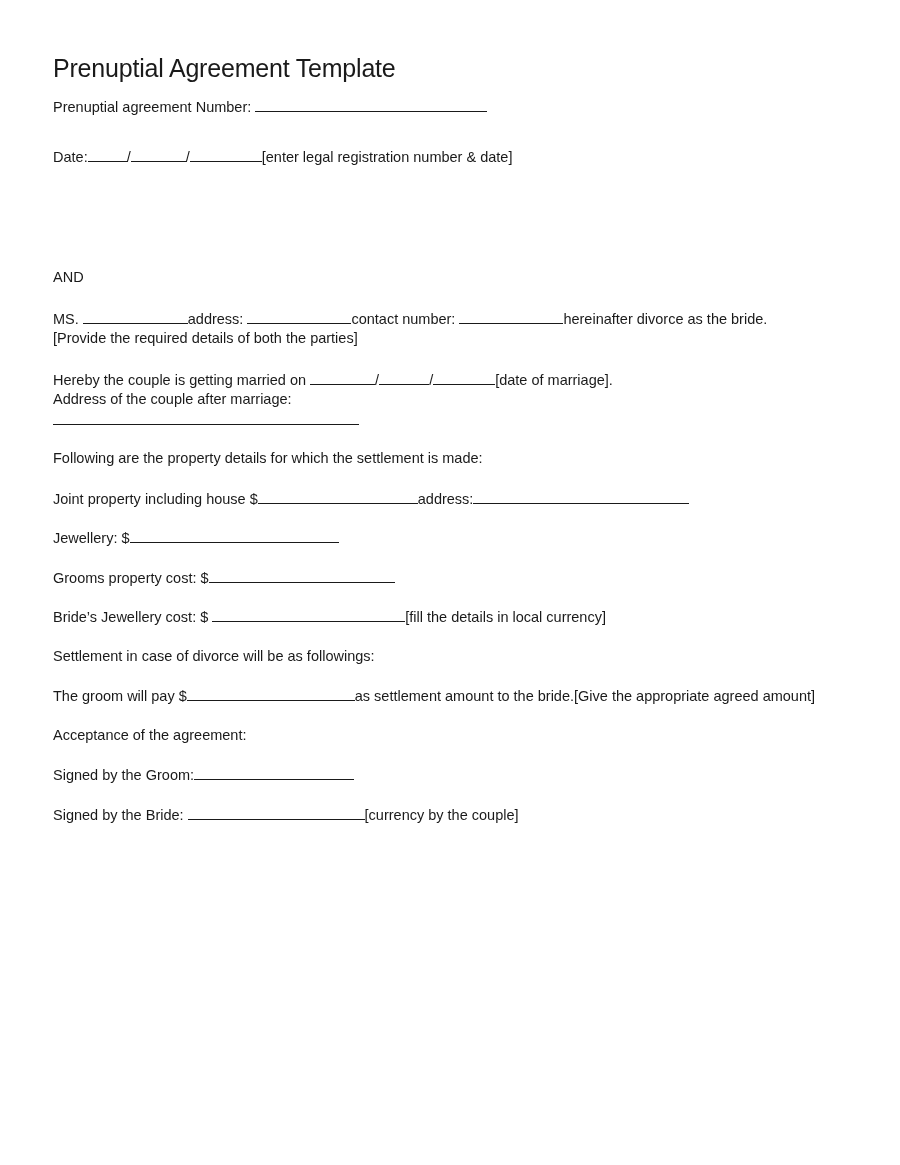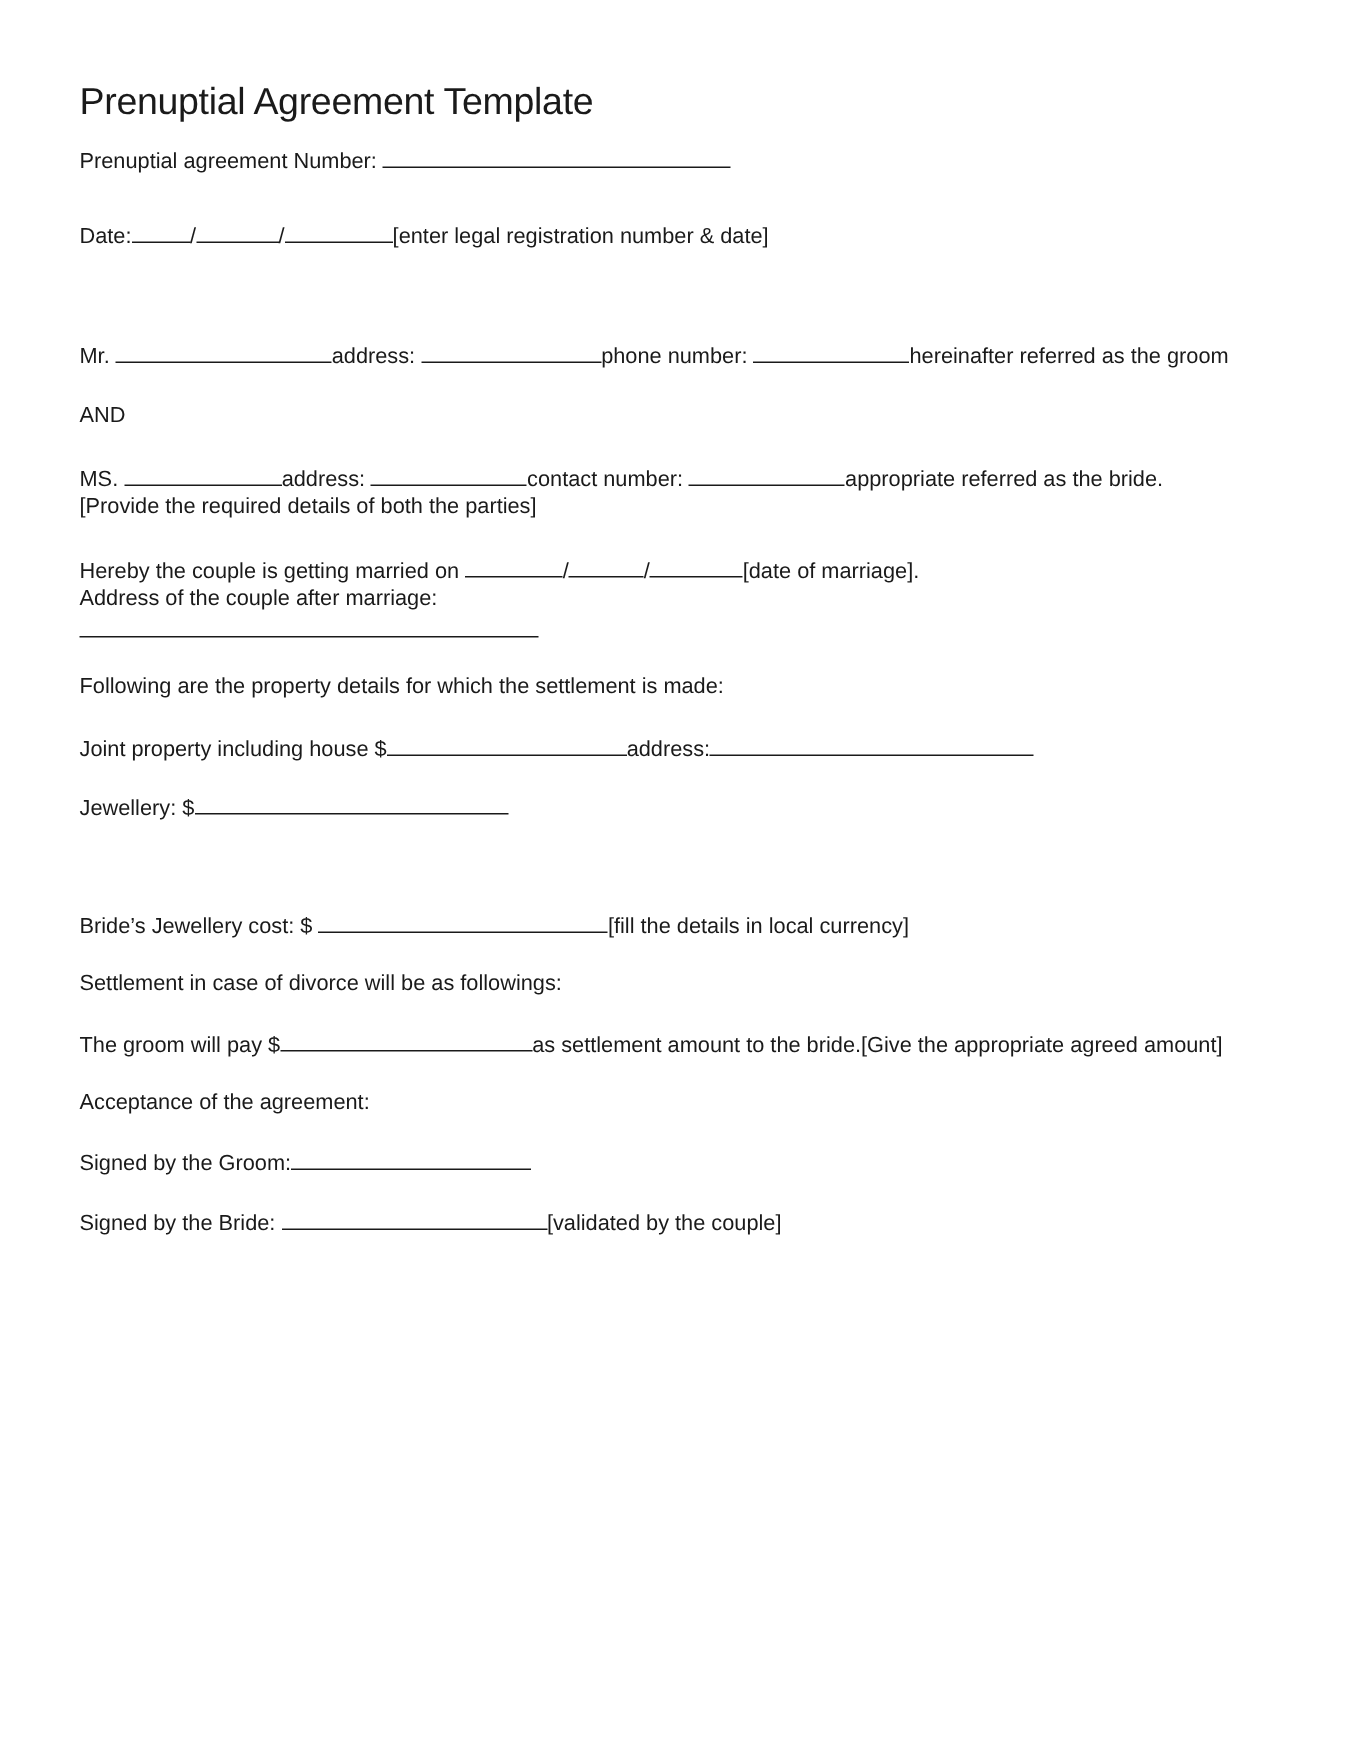--- a/index.html
+++ b/index.html
@@ -22,28 +22,25 @@
 
   <div class="line" style="top:96px">
     <span>Prenuptial agreement Number:</span><span class="sp"></span><span class="blank input" style="width:232px"></span>
   </div>
 
   <div class="line" style="top:146px">
     <span>Date:</span><span class="blank input" style="width:39px"></span><span>/</span><span class="blank input" style="width:55px"></span><span>/</span><span class="blank input" style="width:72px"></span><span>[enter legal registration number &amp; date]</span>
   </div>
 
 
-  <div class="line" style="top:226px">
-    <span>Mr.</span><span class="sp"></span><span class="blank input" style="width:144px"></span><span>address:</span><span class="sp"></span><span class="blank input" style="width:120px"></span><span>phone number:</span><span class="sp"></span><span class="blank input" style="width:104px"></span><span>hereinafter referred as the groom</span>
-  </div>
 
   <div class="line" style="top:267px">AND</div>
 
   <div class="line" style="top:308px">
-    <span>MS.</span><span class="sp"></span><span class="blank input" style="width:105px"></span><span>address:</span><span class="sp"></span><span class="blank input" style="width:104px"></span><span>contact number:</span><span class="sp"></span><span class="blank input" style="width:104px"></span><span>appropriate referred as the bride.</span>
+    <span>MS.</span><span class="sp"></span><span class="blank input" style="width:105px"></span><span>address:</span><span class="sp"></span><span class="blank input" style="width:104px"></span><span>contact number:</span><span class="sp"></span><span class="blank input" style="width:104px"></span><span>hereinafter divorce as the bride.</span>
   </div>
 
   <div class="line" style="top:328px">[Provide the required details of both the parties]</div>
 
   <div class="line" style="top:369px">
     <span>Hereby the couple is getting married on</span><span class="sp"></span><span class="blank input" style="width:65px"></span><span>/</span><span class="blank input" style="width:50px"></span><span>/</span><span class="blank input" style="width:62px"></span><span>[date of marriage].</span>
   </div>
 
   <div class="line" style="top:389px">Address of the couple after marriage:</div>
 
@@ -54,35 +51,38 @@
   <div class="line" style="top:448px">Following are the property details for which the settlement is made:</div>
 
   <div class="line" style="top:488px">
     <span>Joint property including house $</span><span class="blank input" style="width:160px"></span><span>address:</span><span class="blank input" style="width:216px"></span>
   </div>
 
   <div class="line" style="top:527px">
     <span>Jewellery: $</span><span class="blank input" style="width:209px"></span>
   </div>
 
+  <div class="line" style="top:567px">
+    <span>Grooms property cost: $</span><span class="blank input" style="width:186px"></span>
+  </div>
 
   <div class="line" style="top:606px">
     <span>Bride’s Jewellery cost: $</span><span class="sp"></span><span class="blank input" style="width:193px"></span><span>[fill the details in local currency]</span>
   </div>
 
   <div class="line" style="top:646px">Settlement in case of divorce will be as followings:</div>
 
   <div class="line" style="top:685px">
     <span>The groom will pay $</span><span class="blank input" style="width:168px"></span><span>as settlement amount to the bride.[Give the appropriate agreed amount]</span>
   </div>
 
   <div class="line" style="top:725px">Acceptance of the agreement:</div>
 
   <div class="line" style="top:764px">
     <span>Signed by the Groom:</span><span class="blank input" style="width:160px"></span>
   </div>
 
   <div class="line" style="top:804px">
-    <span>Signed by the Bride:</span><span class="sp"></span><span class="blank input" style="width:177px"></span><span>[validated by the couple]</span>
+    <span>Signed by the Bride:</span><span class="sp"></span><span class="blank input" style="width:177px"></span><span>[currency by the couple]</span>
   </div>
 
 
 </div>
 
 </body></html>

